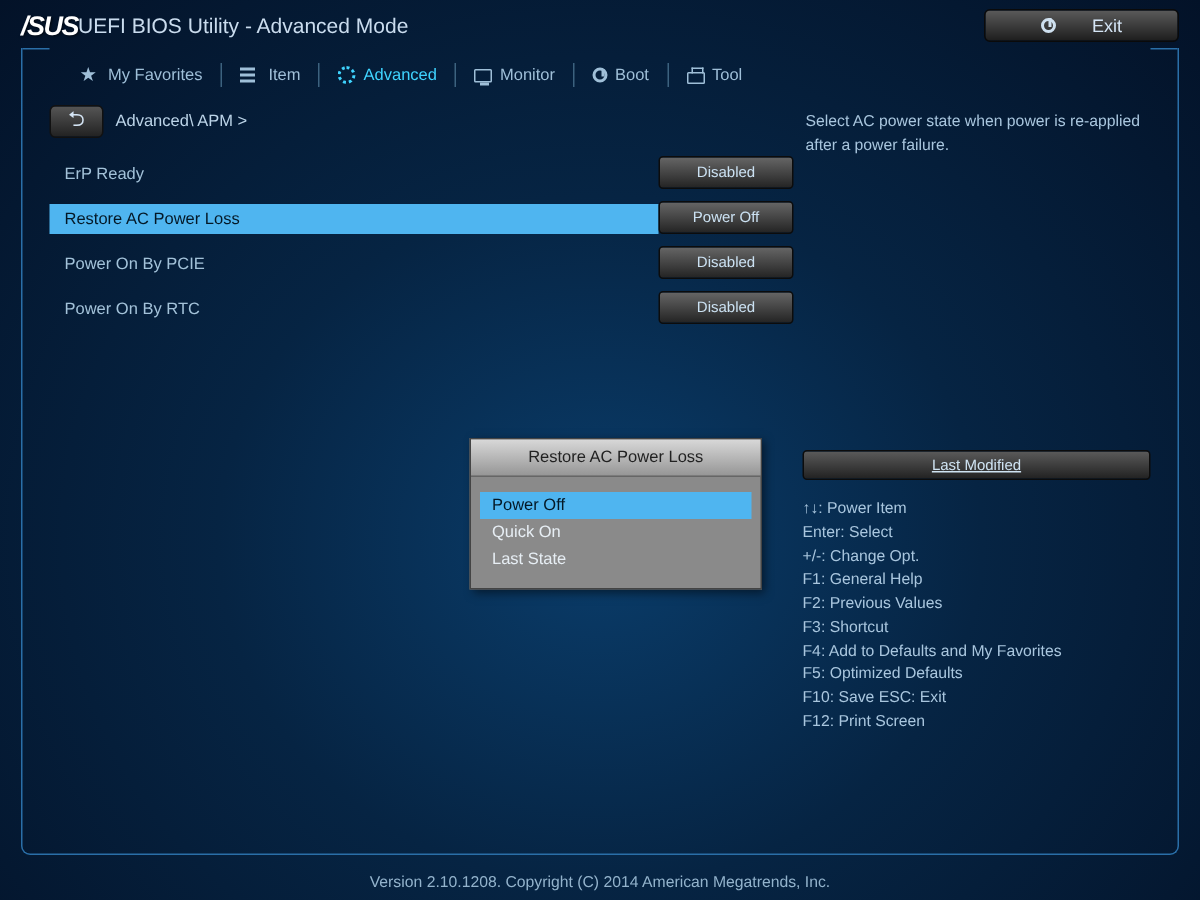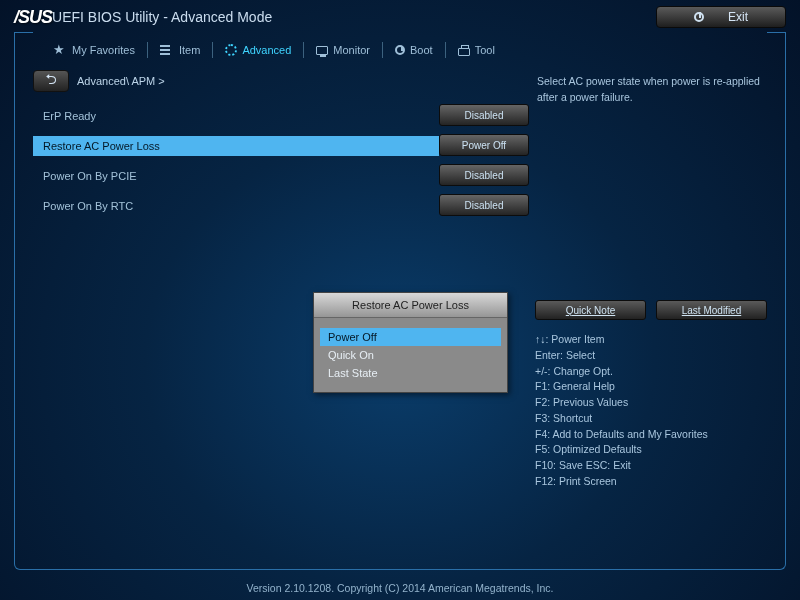--- a/index.html
+++ b/index.html
@@ -126,21 +126,20 @@
           <div class="popup-opt sel">Power Off</div>
           <div class="popup-opt">Quick On</div>
           <div class="popup-opt">Last State</div>
         </div>
       </div>
     </div>
 
     <div class="right">
       <div class="help">Select AC power state when power is re-applied after a power failure.</div>
       <div class="qn-row">
-        <div class="qn-btn">Quick Note</div>
         <div class="qn-btn">Last Modified</div>
       </div>
       <div class="hints">
         <div>↑↓: Power Item</div>
         <div>Enter: Select</div>
         <div>+/-: Change Opt.</div>
         <div>F1: General Help</div>
         <div>F2: Previous Values</div>
         <div>F3: Shortcut</div>
         <div>F4: Add to Defaults and My Favorites</div>

